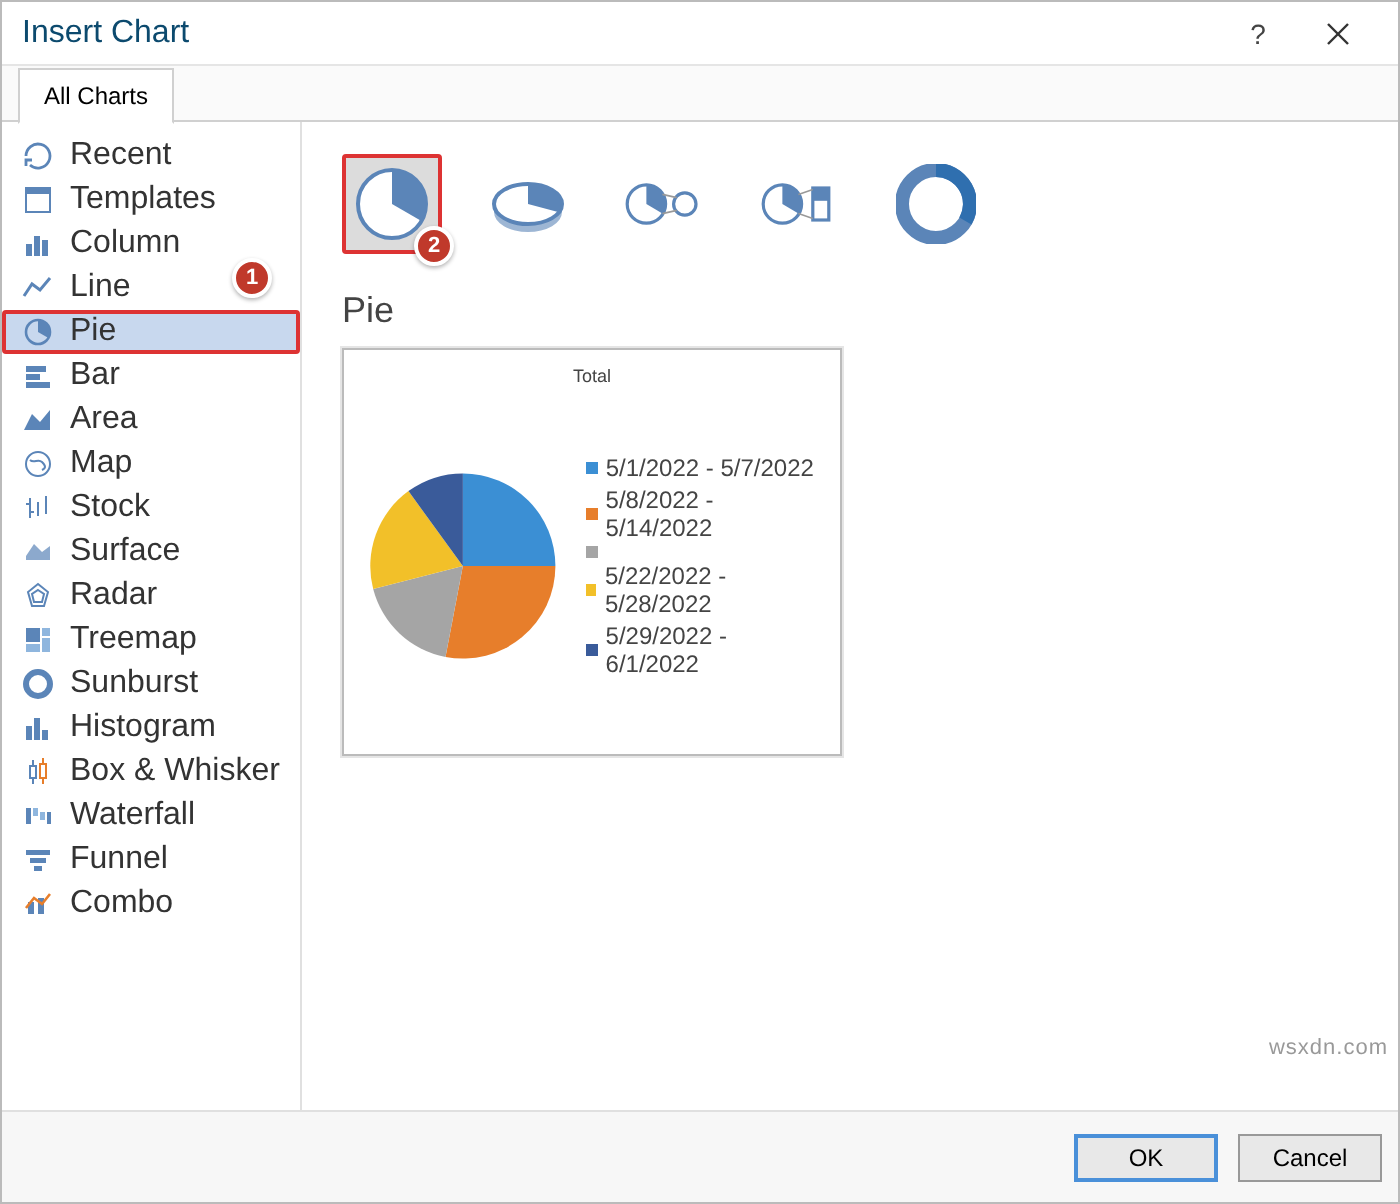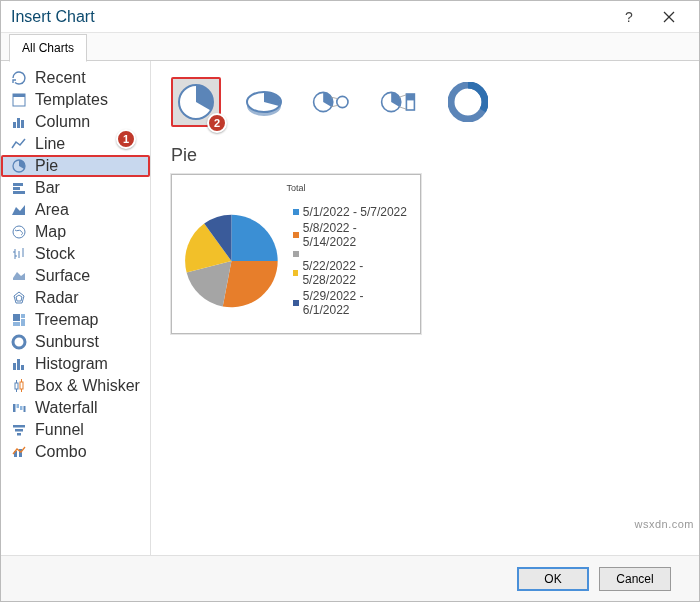--- a/index.html
+++ b/index.html
@@ -27,27 +27,27 @@
 
 .main { flex: 1; padding: 12px 20px; display:flex; flex-direction:column; }
 
 .subtype-row { display: flex; gap: 18px; align-items: center; padding: 4px 0 10px 0; position:relative;}
 .subtype { width: 50px; height: 50px; display:flex; align-items:center; justify-content:center; cursor:pointer; border:1px solid transparent; border-radius:2px; }
 .subtype.selected { background:#dcdcdc; border:2px solid #d33; }
 .subtype svg { width:40px; height:40px; }
 
 .chart-title { font-size: 18px; color:#444; margin: 8px 0; font-weight:400; }
 
-.preview { width: 250px; height: 160px; border:1px solid #bbb; box-shadow: 0 0 0 1px #e5e5e5; padding:8px; display:flex; flex-direction:column; align-items:center; gap:4px; cursor:pointer; position:relative;}
+.preview { width: 250px; height: 204px; border:1px solid #bbb; box-shadow: 0 0 0 1px #e5e5e5; padding:8px; display:flex; flex-direction:column; align-items:center; gap:4px; cursor:pointer; position:relative;}
 .preview .ptitle { font-size:9px; color:#444; }
 .preview .pbody { display:flex; align-items:center; gap:10px; flex:1;}
 .preview .legend-item { display:flex; align-items:center; gap:4px; font-size:7px; color:#444; padding:1px 0;}
 .preview .legend-item .sw { width:6px;height:6px; }
 
-.footer { height: 46px; border-top:1px solid #e0e0e0; display:flex; justify-content:flex-end; align-items:center; gap:10px; padding:0 28px; background:#f7f7f7;}
+.footer { height: 46px; border-top:1px solid #e0e0e0; display:flex; justify-content:flex-end; align-items:center; gap:10px; padding:0 8px; background:#f7f7f7;}
 .btn { min-width:72px; height:24px; border:1px solid #999; background:#e8e8e8; display:flex; align-items:center; justify-content:center; cursor:pointer; font-size:12px;}
 .btn.primary { border:2px solid #4a90d9; }
 
 .badge { position:absolute; width:20px; height:20px; border-radius:50%; background:#c0392b; border:2px solid #fff; color:#fff; font-size:11px; font-weight:bold; display:flex; align-items:center; justify-content:center; box-shadow:0 1px 2px rgba(0,0,0,.3); z-index:5; }
 
 .watermark { position:absolute; right:6px; bottom:72px; font-size:11px; color:#999; letter-spacing:.5px; }
 </style>
 </head>
 <body>
 

